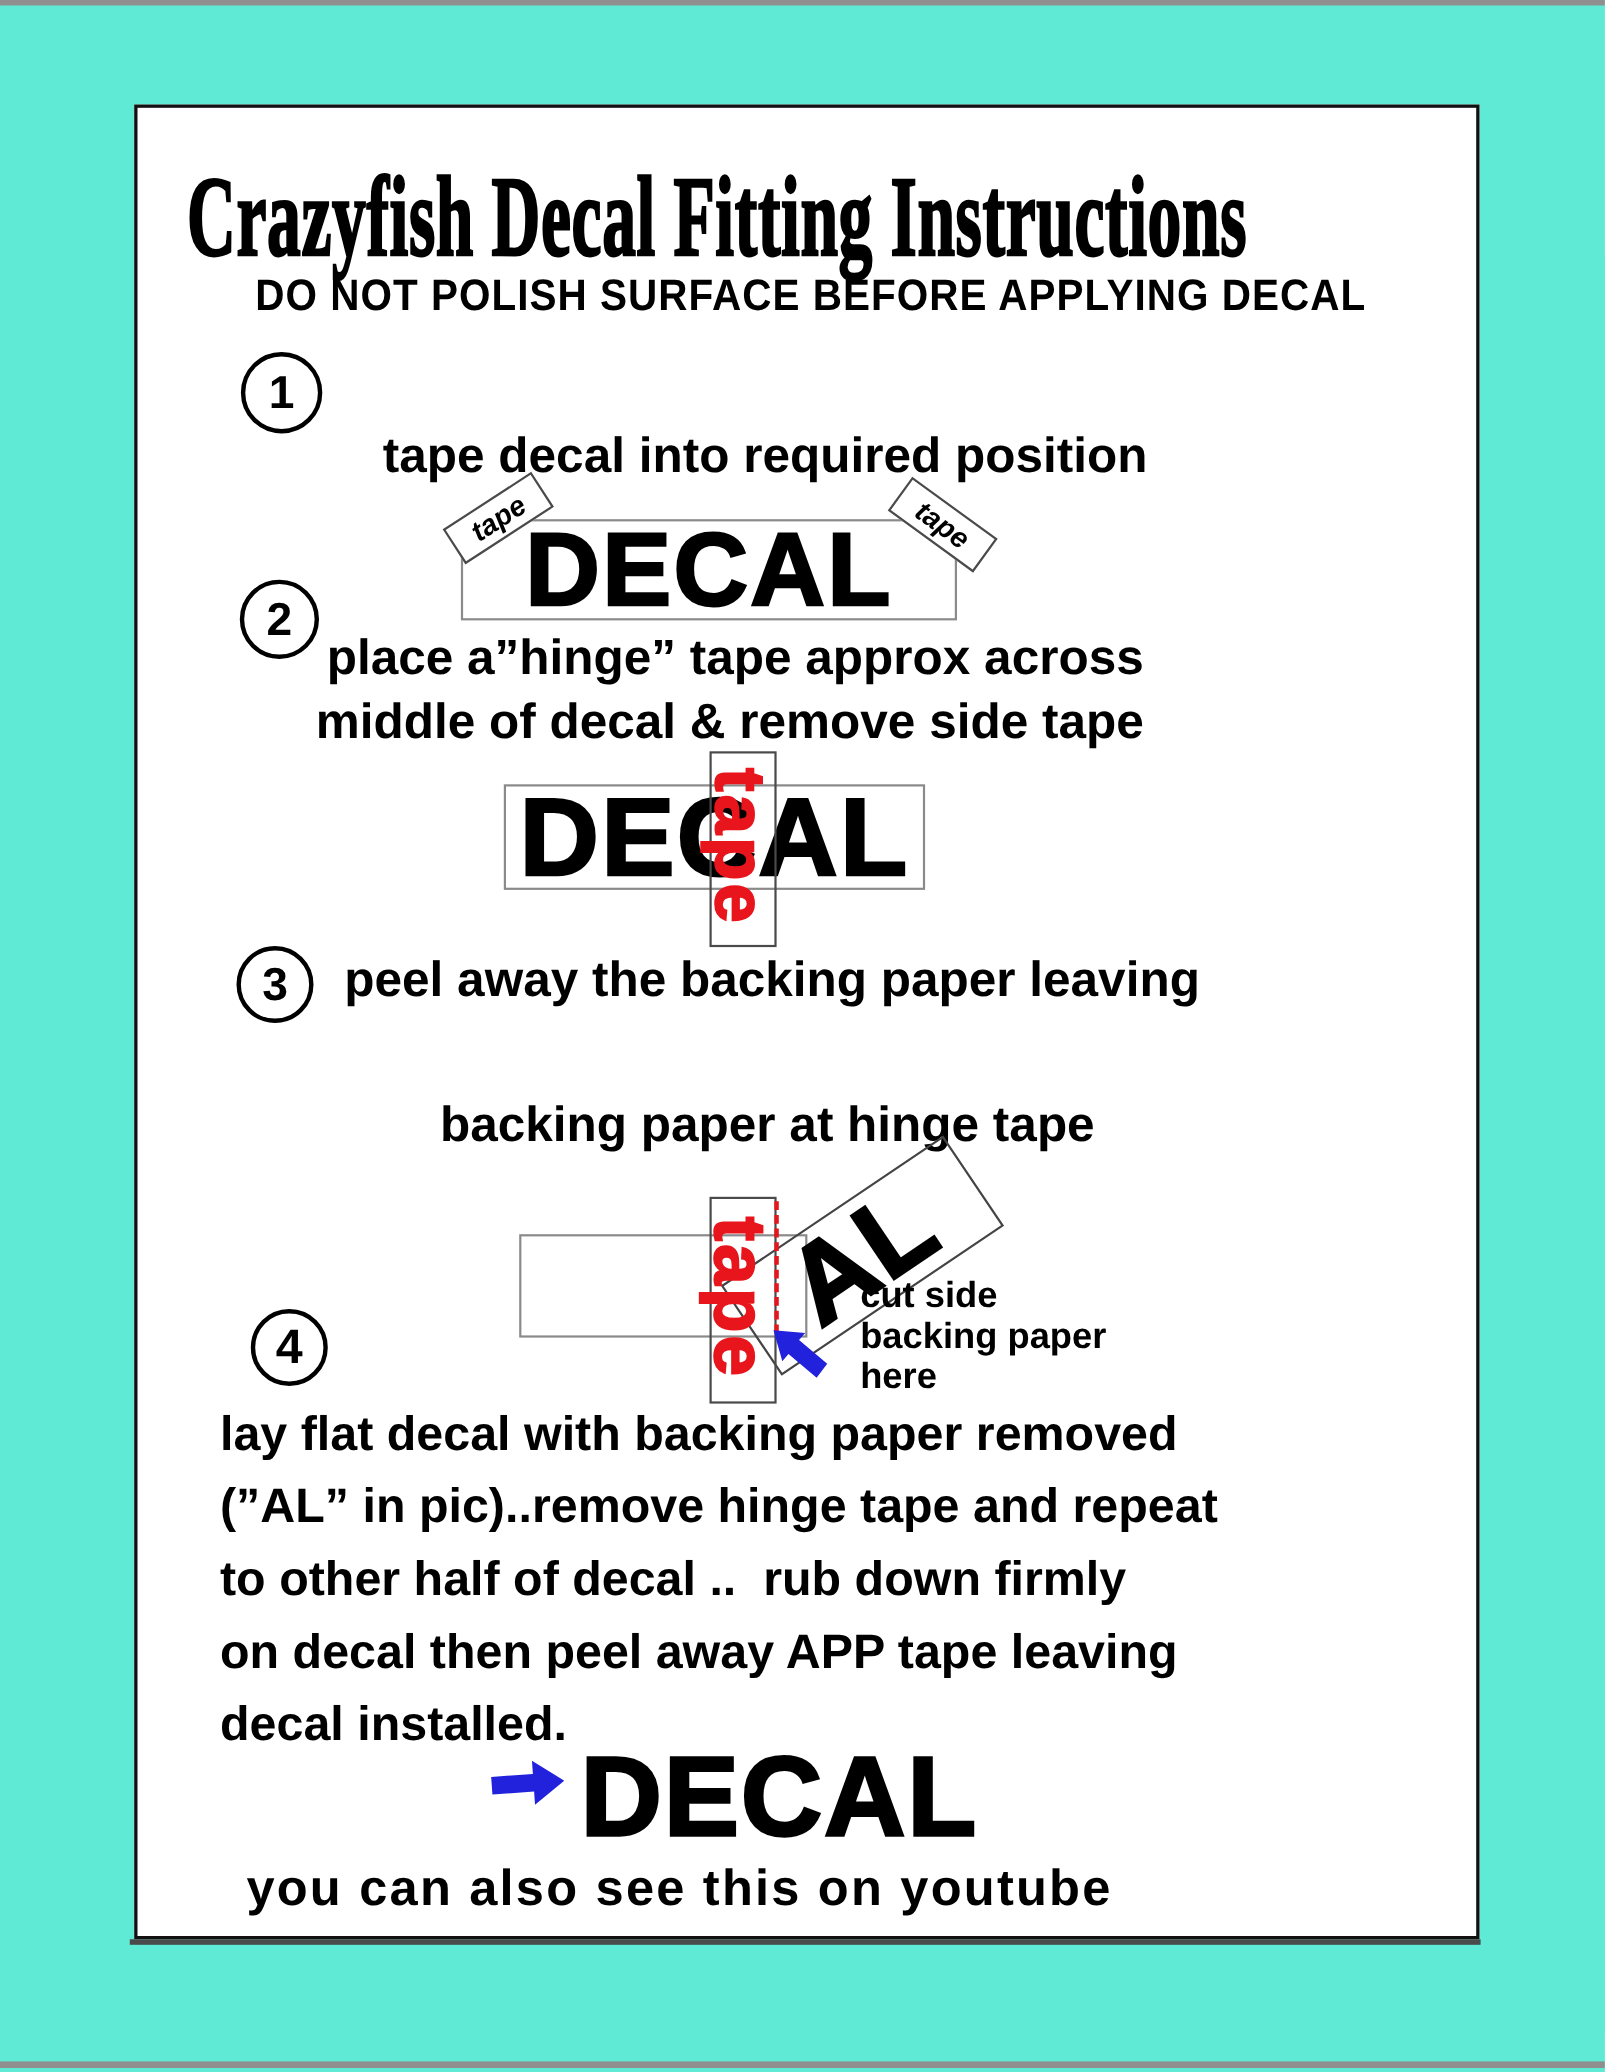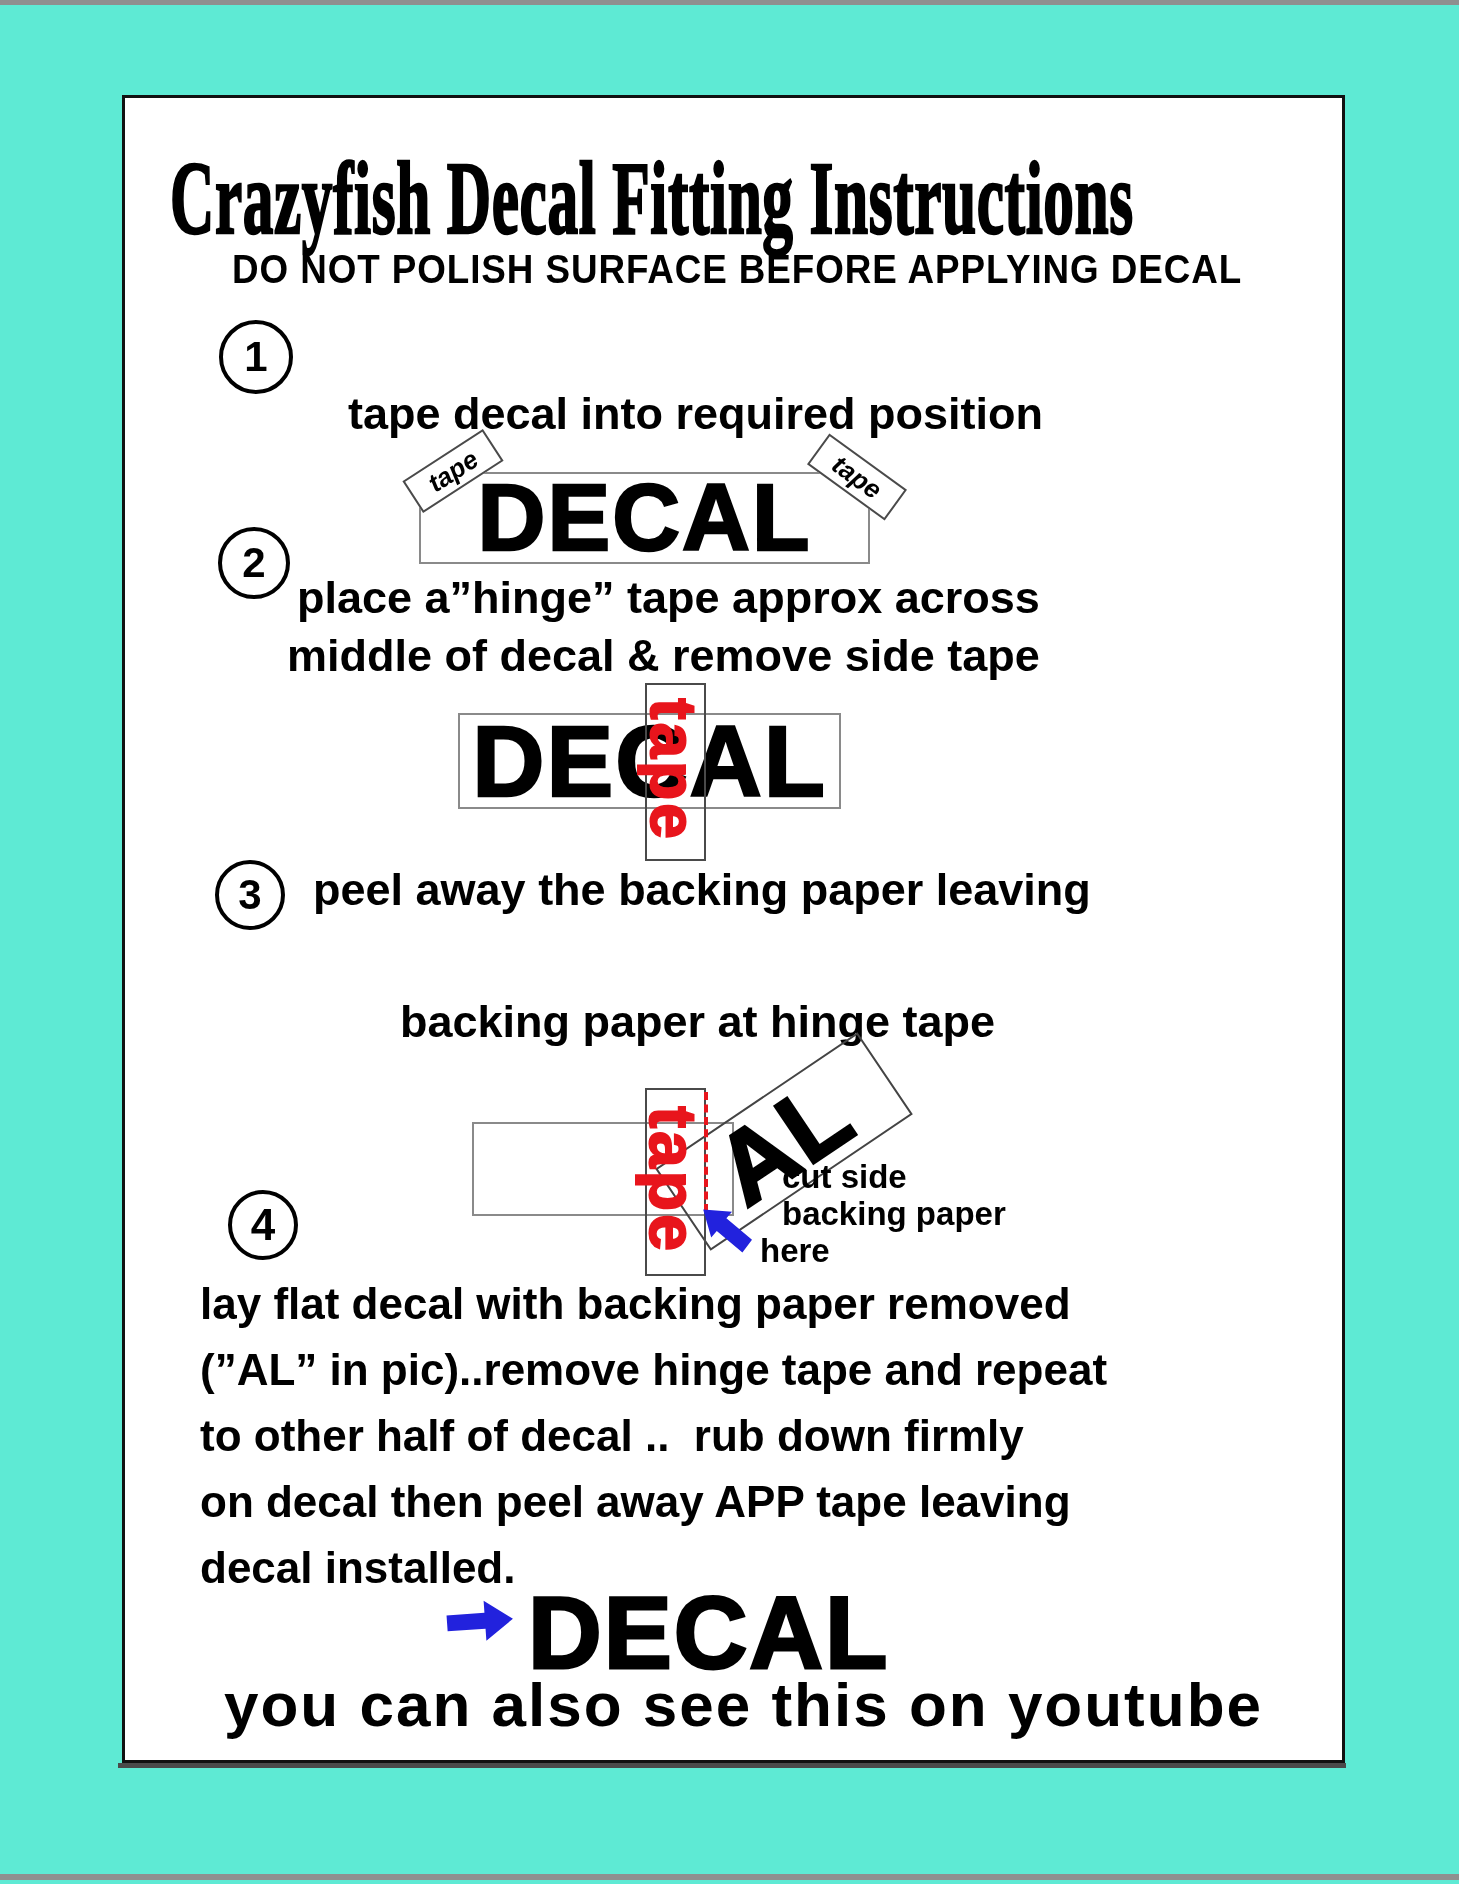--- a/index.html
+++ b/index.html
@@ -10,21 +10,21 @@
          border:3px solid #111;background:#fff;}
   .frame-shadow{position:absolute;left:118px;top:1763px;width:1228px;height:5px;background:#4a4a4a;}
 
   .t{position:absolute;font-weight:bold;color:#000;white-space:pre;line-height:1.08;}
   .title{font-family:"Liberation Serif",serif;font-size:104px;-webkit-text-stroke:2.5px #000;
          transform:scaleX(0.59);transform-origin:0 50%;letter-spacing:1px;}
   .subtitle{font-size:40px;transform:scaleX(0.92);transform-origin:0 50%;letter-spacing:1px;}
   .body45{font-size:45px;}
   .para44{font-size:44px;}
   .note33{font-size:33px;line-height:1.0;}
-  .yt{font-size:62px;letter-spacing:2px;}
+  .yt{font-size:46px;letter-spacing:2px;margin-top:20px;}
 
   .circle{position:absolute;border:4px solid #000;border-radius:50%;background:#fff;
           display:flex;align-items:center;justify-content:center;font-weight:bold;font-size:42px;}
 
   .decal-word{font-family:"Liberation Sans",sans-serif;font-weight:bold;color:#000;
               -webkit-text-stroke:2.5px #000;letter-spacing:2px;white-space:pre;}
   .rect{position:absolute;border:2px solid #8a8a8a;background:transparent;
         display:flex;align-items:center;justify-content:center;}
   .tape-box{position:absolute;border:2px solid #4a4a4a;background:#fff;
             display:flex;align-items:center;justify-content:center;
@@ -79,21 +79,21 @@
     <span class="decal-word" style="font-size:100px;-webkit-text-stroke:3px #000;">AL</span>
   </div>
   <div class="tape-rect" style="left:645px;top:1088px;width:57px;height:184px;"></div>
   <div class="tape-red" style="left:673px;top:1180px;font-size:66px;transform:translate(-50%,-50%) rotate(90deg);">tape</div>
   <div class="dashed-line" style="left:704px;top:1092px;height:120px;"></div>
   <svg style="left:700px;top:1196px;" width="72" height="62" viewBox="0 0 90 76">
     <polygon points="4,16 40,19 33,27 65,54 53,70 21,43 14,51" fill="#2222dd"></polygon>
   </svg>
   <div class="t note33" style="left:782px;top:1160px;">cut side</div>
   <div class="t note33" style="left:782px;top:1197px;text-align:center;">backing paper</div>
-  <div class="t note33" style="left:760px;top:1234px;">here</div>
+  <div class="t note33" style="left:782px;top:1234px;">here</div>
 
   <div class="circle" style="left:228px;top:1190px;width:62px;height:62px;font-size:44px;">4</div>
   <div class="t para44" style="left:200px;top:1280px;">lay flat decal with backing paper removed</div>
   <div class="t para44" style="left:200px;top:1346px;">(”AL” in pic)..remove hinge tape and repeat</div>
   <div class="t para44" style="left:200px;top:1412px;">to other half of decal ..  rub down firmly</div>
   <div class="t para44" style="left:200px;top:1478px;">on decal then peel away APP tape leaving</div>
   <div class="t para44" style="left:200px;top:1544px;">decal installed.</div>
 
   <svg style="left:446px;top:1598px;transform:rotate(-4deg);" width="70" height="46" viewBox="0 0 68 46">
     <polygon points="0,15 38,15 38,3 66,23 38,43 38,31 0,31" fill="#2222dd"></polygon>

